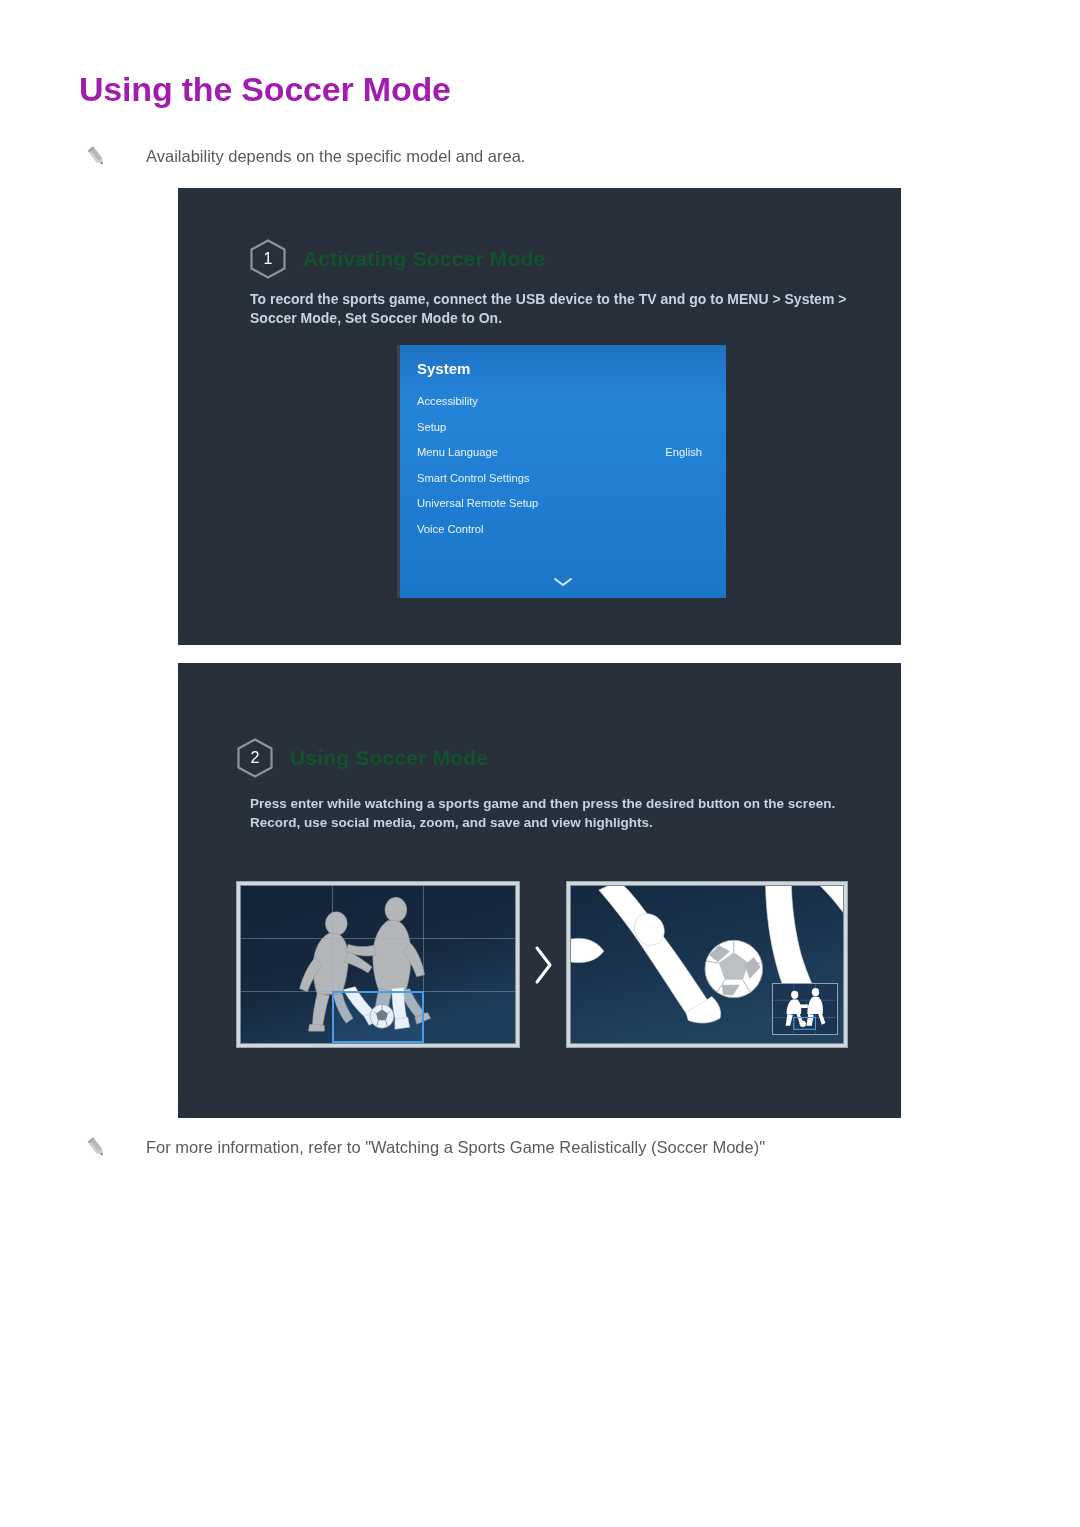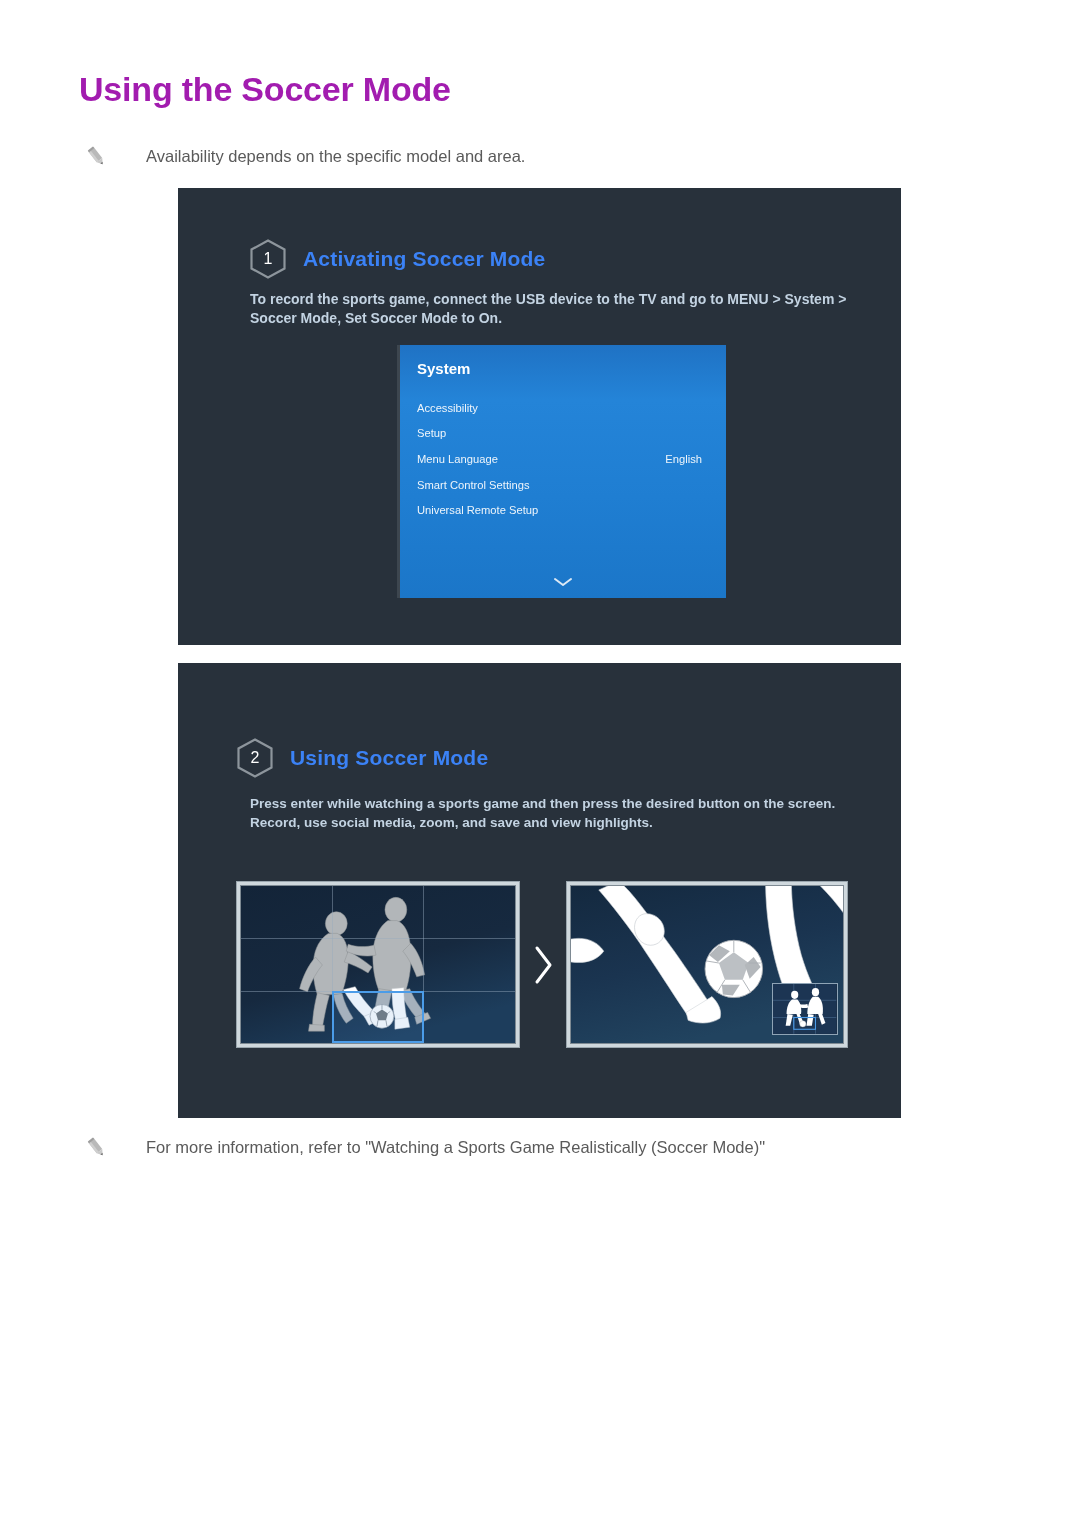--- a/index.html
+++ b/index.html
@@ -89,21 +89,21 @@
     width: 36px; height: 40px;
     display: flex;
     align-items: center;
     justify-content: center;
     color: #ffffff;
     font-size: 16px;
     font-weight: normal;
   }
   .step-title {
     margin-left: 17px;
-    color: #3b82f6;
+    color: #14532d;
     font-size: 21px;
     font-weight: bold;
     letter-spacing: 0.2px;
     white-space: nowrap;
   }
   #step-one-header { left: 250px; top: 239px; }
   #step-two-header { left: 237px; top: 738px; }
 
   .step-desc {
     position: absolute;
@@ -137,21 +137,21 @@
   .tv-menu-list {
     position: absolute;
     left: 0;
     top: 50px;
     width: 100%;
   }
   .tv-menu-row {
     position: relative;
     height: 25.6px;
     display: flex;
-    align-items: center;
+    align-items: flex-start;
     padding: 0 17px;
     box-sizing: border-box;
   }
   .tv-menu-row .label {
     color: #eef5fb;
     font-size: 11.2px;
     white-space: nowrap;
   }
   .tv-menu-row .value {
     position: absolute;
@@ -278,20 +278,23 @@
     </div>
     <div class="tv-menu-row">
       <span class="label">Menu Language</span>
       <span class="value">English</span>
     </div>
     <div class="tv-menu-row">
       <span class="label">Smart Control Settings</span>
     </div>
     <div class="tv-menu-row">
       <span class="label">Universal Remote Setup</span>
+    </div>
+    <div class="tv-menu-row">
+      <span class="label">Voice Control</span>
     </div>
   </div>
 
   <div class="tv-menu-chevron">
     <svg width="22" height="12" viewBox="0 0 22 12">
       <polyline points="3,3 11,9 19,3" fill="none" stroke="#dce9f5" stroke-width="2" stroke-linecap="round" stroke-linejoin="round"></polyline>
     </svg>
   </div>
 </div>
 

